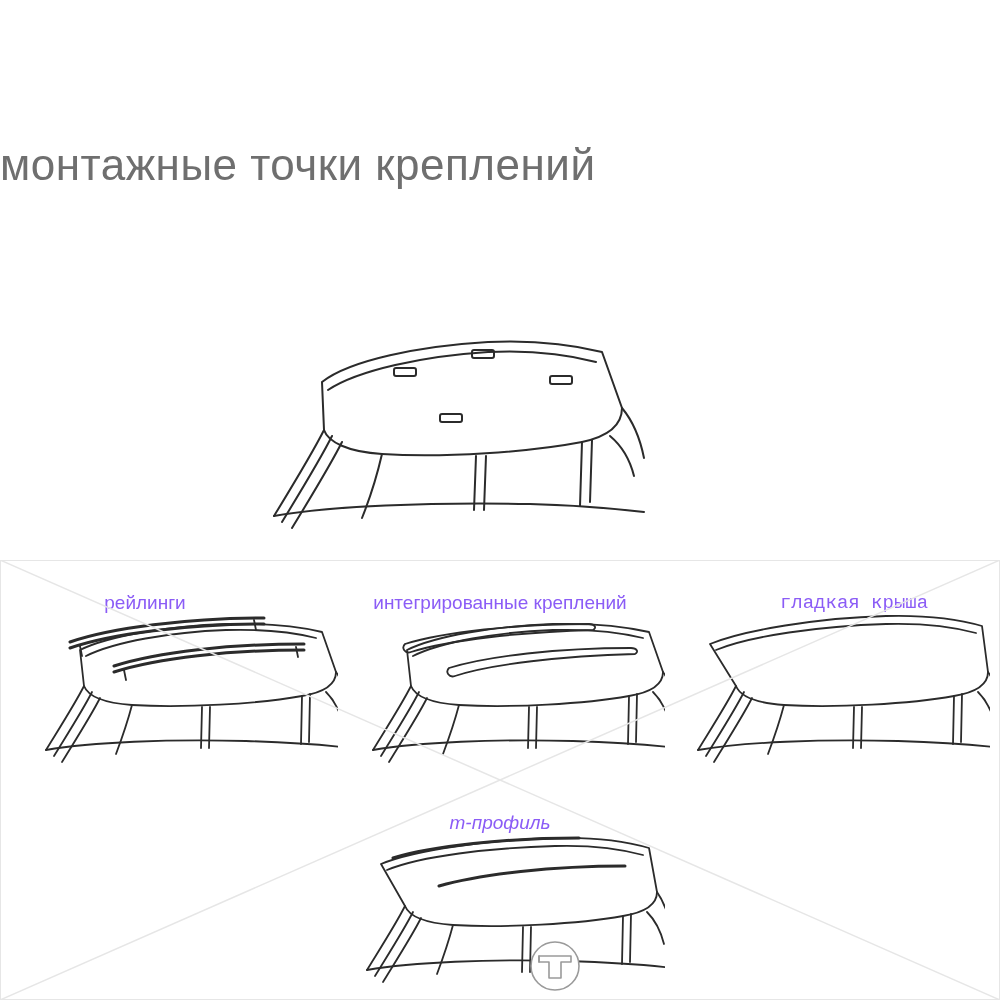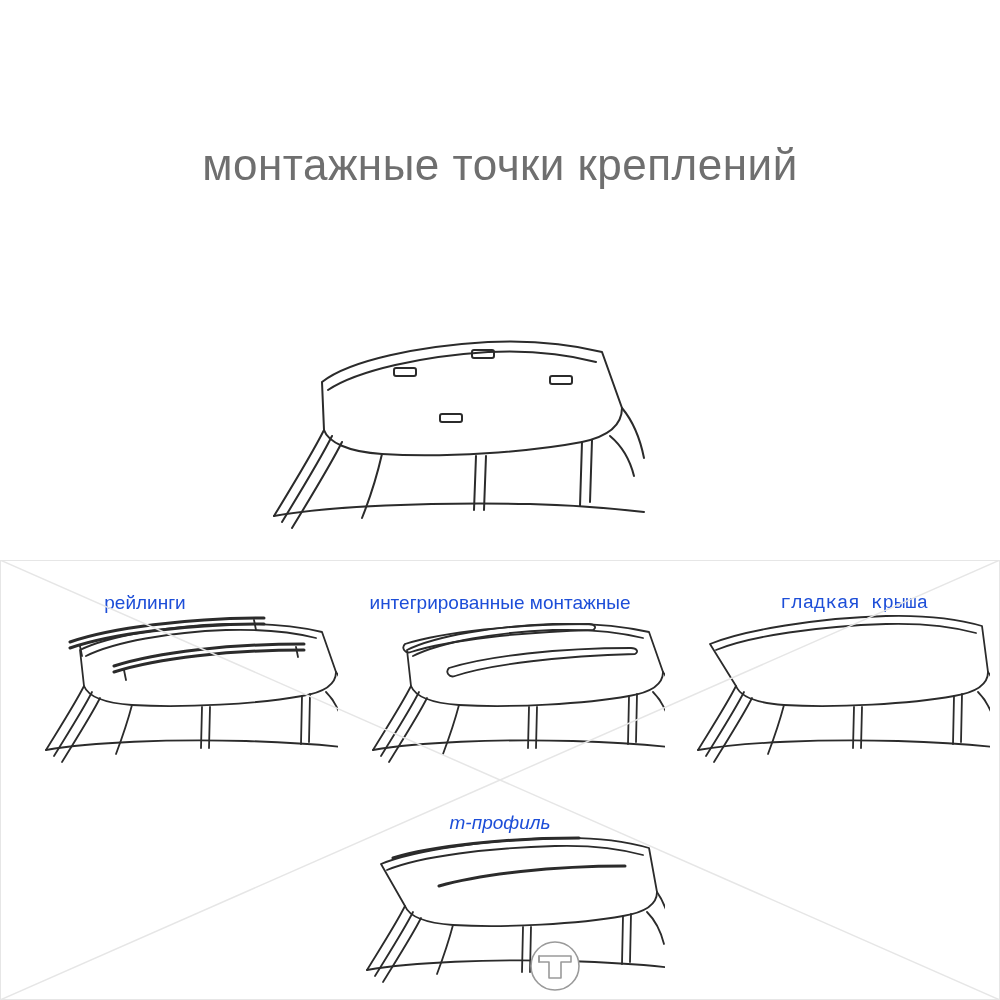--- a/index.html
+++ b/index.html
@@ -13,40 +13,40 @@
     position: relative;
     overflow: hidden;
     font-family: "Liberation Sans", sans-serif;
   }
 
   #page-title {
     position: absolute;
     top: 140px;
     left: 0;
     width: 1000px;
-    text-align: center;
+    text-align: left;
     font-size: 44px;
     color: #6f6f6f;
     font-weight: 400;
     letter-spacing: 0.5px;
     white-space: nowrap;
   }
 
   .hero-figure {
     position: absolute;
     left: 230px;
     top: 320px;
     width: 460px;
     height: 240px;
   }
 
   .cell-label {
     position: absolute;
     font-size: 19px;
-    color: #1d4ed8;
+    color: #8b5cf6;
     white-space: nowrap;
     text-align: center;
   }
 
   .lbl-railing   { left: 30px;  top: 592px; width: 230px; }
   .lbl-integrated{ left: 330px; top: 592px; width: 340px; }
   .lbl-smooth    { left: 724px; top: 592px; width: 260px; font-family: Liberation Mono, monospace; }
   .lbl-tprofile  { left: 340px; top: 812px; width: 320px; font-style: italic; }
 
   .fig-svg { display: block; }
@@ -98,21 +98,21 @@
 
     <rect x="242" y="30" width="22" height="8" rx="2"></rect>
     <rect x="164" y="48" width="22" height="8" rx="2"></rect>
     <rect x="320" y="56" width="22" height="8" rx="2"></rect>
     <rect x="210" y="94" width="22" height="8" rx="2"></rect>
   </svg>
 </div>
 
 <div class="cell-label lbl-railing">рейлинги</div>
 
-<div class="cell-label lbl-integrated">интегрированные монтажные</div>
+<div class="cell-label lbl-integrated">интегрированные креплений</div>
 
 <div class="cell-label lbl-smooth">гладкая крыша</div>
 
 <div class="cell-label lbl-tprofile">т-профиль</div>
 
 <div class="cell-fig fig-railing">
   <svg class="fig-svg" width="320" height="160" viewBox="0 0 320 160" fill="none" stroke="#2b2b2b" stroke-width="1.8" stroke-linejoin="round" stroke-linecap="round">
     <path d="M62 40 C90 26 150 16 208 14 C244 13 278 16 304 22 L318 62 C318 74 308 82 284 86 C240 94 166 98 114 95 C86 93 70 86 66 76 Z"></path>
     <path d="M68 46 C96 32 152 22 208 20 C242 19 274 22 298 28"></path>
 

